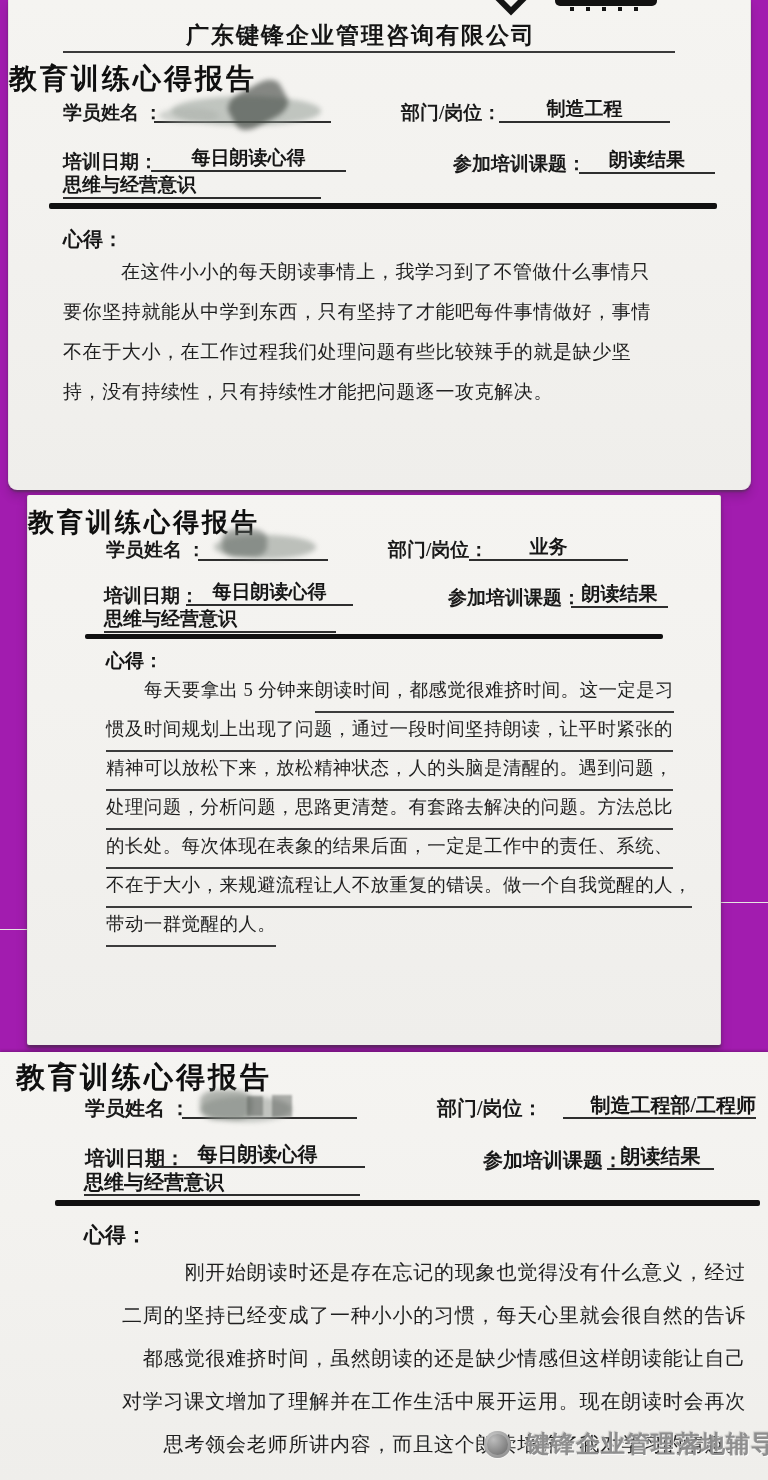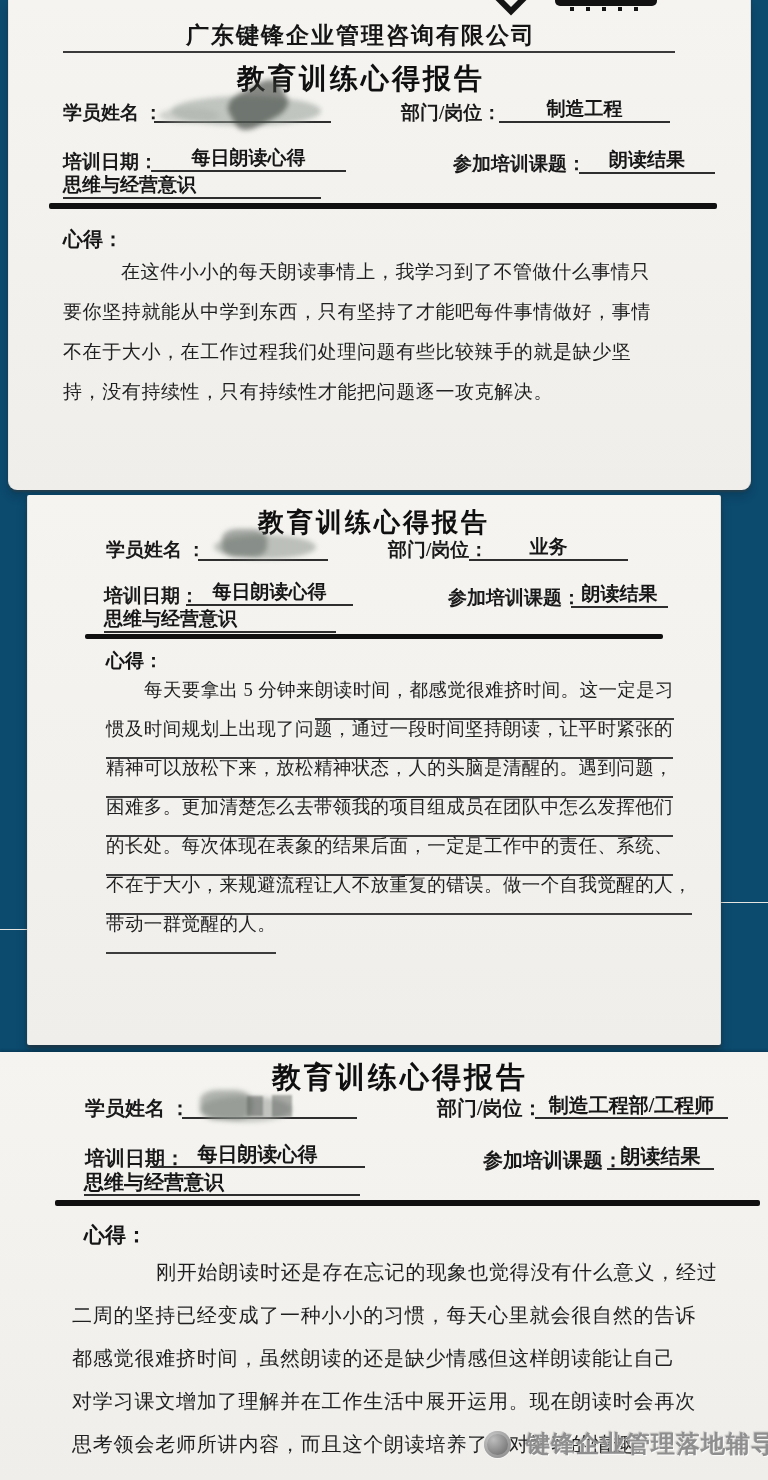--- a/index.html
+++ b/index.html
@@ -1,18 +1,18 @@
 <!DOCTYPE html>
 <html><head>
 <meta charset="utf-8">
 <style>
   html,body{margin:0;padding:0;background:#ffffff;}
   .screen{
     position:relative;width:768px;height:1480px;overflow:hidden;
-    background:#0c4a6e;
+    background:#a21caf;
     font-family:"Liberation Serif","DejaVu Serif",serif;
     color:#1e1e1e;
   }
   .page{position:absolute;background:linear-gradient(180deg,#f5f4f1 0%,#f2f1ee 55%,#efeeeb 100%);}
   .page1{
     left:8px;top:0;width:741px;height:490px;
     border-left:1px solid #e3e2df;border-right:1px solid #dcdbd8;
     border-radius:0 0 9px 9px;
     box-shadow:0 2px 2px rgba(60,60,60,.5),0 7px 10px rgba(0,0,0,.14);
   }
@@ -25,37 +25,37 @@
   .page3{
     left:0;top:1052px;width:768px;height:428px;
     box-shadow:0 -1px 3px rgba(0,0,0,.28);
   }
   .bg-line{position:absolute;height:1px;background:#e6e5e2;}
 
   .company{position:absolute;left:0;top:20px;width:704px;text-align:center;
     font-family:"Liberation Sans","DejaVu Sans",sans-serif;
     font-size:23px;font-weight:700;letter-spacing:2px;color:#151515;white-space:nowrap;}
   .company-rule{position:absolute;height:2px;background:#3a3a3a;}
-  .rtitle{position:absolute;margin:0;text-align:center;
+  .rtitle{position:absolute;margin:0;
     font-family:"Liberation Sans","DejaVu Sans",sans-serif;
     font-weight:900;color:#0f0f0f;letter-spacing:3px;white-space:nowrap;}
 
   .lbl{position:absolute;font-weight:700;white-space:nowrap;color:#191919;}
   .field{position:absolute;height:24px;line-height:24px;text-align:center;
     font-weight:700;white-space:nowrap;color:#161616;border-bottom:2px solid #2e2e2e;}
   .field-left{text-align:left;}
   .hrule{position:absolute;background:#101010;border-radius:2px;}
   .notes{position:absolute;font-weight:700;color:#151515;}
 
   .para{position:absolute;}
   .ln{white-space:nowrap;color:#1f1f1f;}
   .p1 .ln{height:40px;line-height:40px;font-size:19px;letter-spacing:0.6px;}
   .p2 .ln{height:39px;line-height:39px;font-size:18.5px;letter-spacing:0.4px;}
   .p3 .ln{height:43px;line-height:43px;font-size:20px;letter-spacing:0.8px;}
-  .pu{border-bottom:2px solid #3c3c3c;padding-bottom:18px;}
+  .pu{border-bottom:2px solid #3c3c3c;padding-bottom:11px;}
 
   .fs19{font-size:19px;}  .fs20{font-size:20px;}  .fs21{font-size:21px;}
 
   .smudge{position:absolute;filter:blur(2.5px);}
   .sb{position:absolute;border-radius:50%;}
   .remnant{position:absolute;filter:blur(1.2px);background:rgba(80,84,80,.45);}
 
   .logo-d1{position:absolute;left:484px;top:-28px;width:36px;height:36px;
     transform:rotate(45deg);background:#141414;}
   .logo-d2{position:absolute;left:6px;top:6px;right:6px;bottom:6px;background:#f4f3f0;}
@@ -146,51 +146,51 @@
     <div class="field fs19" style="left:543px;top:87px;width:97px;">朗读结果</div>
     <div class="field field-left fs19" style="left:76px;top:112px;width:232px;">思维与经营意识</div>
 
     <div class="hrule" style="left:57px;top:139px;width:578px;height:5px;"></div>
 
     <div class="notes fs19" style="left:78px;top:153px;">心得：</div>
     <div class="para p2" style="left:78px;top:176px;width:580px;">
       <div class="ln" style="padding-left:38px;"><span>每天要拿出 5 分钟来</span><span class="pu">朗读时间，都感觉很难挤时间。这一定是习</span></div>
       <div class="ln"><span class="pu">惯及时间规划上出现了问题，通过一段时间坚持朗读，让平时紧张的</span></div>
       <div class="ln"><span class="pu">精神可以放松下来，放松精神状态，人的头脑是清醒的。遇到问题，</span></div>
-      <div class="ln"><span class="pu">困难多。更加清楚怎么去带领我的项目组成员在团队中怎么发挥他们</span></div>
+      <div class="ln"><span class="pu">处理问题，分析问题，思路更清楚。有套路去解决的问题。方法总比</span></div>
       <div class="ln"><span class="pu">的长处。每次体现在表象的结果后面，一定是工作中的责任、系统、</span></div>
       <div class="ln"><span class="pu">不在于大小，来规避流程让人不放重复的错误。做一个自我觉醒的人，</span></div>
       <div class="ln"><span class="pu">带动一群觉醒的人。</span></div>
     </div>
   </section>
 
   <section class="page page3">
     <h1 class="rtitle" style="left:16px;top:6px;width:768px;font-size:29px;">教育训练心得报告</h1>
 
     <div class="lbl fs20" style="left:85px;top:43px;">学员姓名 ：</div>
     <div class="field fs20" style="left:182px;top:41px;width:175px;"></div>
     <div class="smudge" style="left:200px;top:38px;width:115px;height:36px;">
       <span class="sb" style="left:0;top:6px;width:92px;height:26px;background:rgba(158,164,158,.6);"></span>
       <span class="sb" style="left:0;top:0;width:52px;height:30px;background:rgba(118,125,118,.55);border-radius:35%;"></span>
     </div>
     <div class="remnant" style="left:247px;top:44px;width:16px;height:20px;"></div>
     <div class="remnant" style="left:272px;top:43px;width:20px;height:22px;"></div>
     <div class="lbl fs20" style="left:437px;top:43px;">部门/岗位：</div>
-    <div class="field fs20" style="left:535px;top:41px;width:193px;">制造工程部/工程师</div>
+    <div class="field fs20" style="left:563px;top:41px;width:193px;text-align:right;">制造工程部/工程师</div>
 
     <div class="lbl fs20" style="left:85px;top:93px;">培训日期：</div>
     <div class="field fs20" style="left:150px;top:90px;width:215px;">每日朗读心得</div>
     <div class="lbl fs20" style="left:483px;top:95px;">参加培训课题：</div>
     <div class="field fs20" style="left:607px;top:92px;width:107px;">朗读结果</div>
     <div class="field field-left fs20" style="left:84px;top:118px;width:276px;">思维与经营意识</div>
 
     <div class="hrule" style="left:55px;top:148px;width:705px;height:6px;"></div>
 
     <div class="notes fs21" style="left:84px;top:169px;">心得：</div>
-    <div class="para p3" style="left:72px;top:199px;width:662px;">
+    <div class="para p3" style="left:84px;top:199px;width:662px;text-align:right;">
       <div class="ln" style="padding-left:84px;">刚开始朗读时还是存在忘记的现象也觉得没有什么意义，经过</div>
       <div class="ln">二周的坚持已经变成了一种小小的习惯，每天心里就会很自然的告诉</div>
       <div class="ln">都感觉很难挤时间，虽然朗读的还是缺少情感但这样朗读能让自己</div>
       <div class="ln">对学习课文增加了理解并在工作生活中展开运用。现在朗读时会再次</div>
       <div class="ln">思考领会老师所讲内容，而且这个朗读培养了我对学习的情趣。</div>
     </div>
 
     <div class="watermark" style="left:484px;top:376px;">
       <span class="wm-icon"></span>
       <span class="wm-text">键锋企业管理落地辅导</span>

